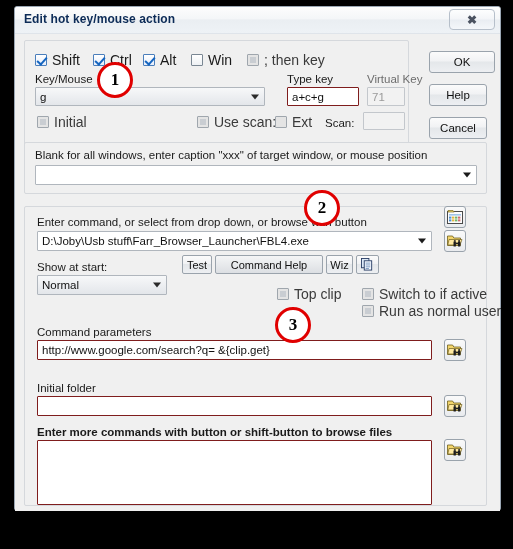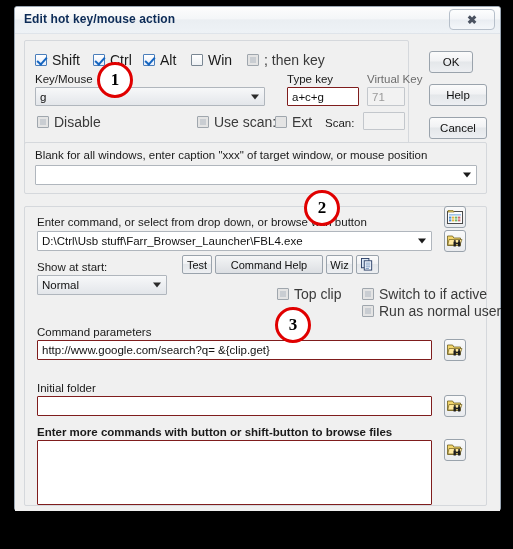--- a/index.html
+++ b/index.html
@@ -253,49 +253,49 @@
       </div>
 
       <div class="lbl" style="left:272px; top:39px;">Type key</div>
       <div class="txt" style="left:272px; top:53px; width:72px; height:19px;">a+c+g</div>
 
       <div class="lbl dim" style="left:352px; top:39px;">Virtual Key</div>
       <div class="txt dis" style="left:352px; top:53px; width:38px; height:19px;">71</div>
 
       <div class="cb disabled" style="left:22px; top:80px;">
         <span class="box"></span>
-        <span>Disable</span>
+        <span>Initial</span>
       </div>
       <div class="cb disabled" style="left:182px; top:80px;">
         <span class="box"></span>
         <span>Use scan:</span>
       </div>
       <div class="cb empty-disabled disabled" style="left:260px; top:80px;">
         <span class="box"></span>
         <span>Ext</span>
       </div>
       <div class="lbl" style="left:310px; top:83px;">Scan:</div>
       <div class="txt dis" style="left:348px; top:78px; width:42px; height:18px;"></div>
 
-      <div class="btn" style="left:414px; top:17px; width:44px; height:22px;">OK</div>
+      <div class="btn" style="left:414px; top:17px; width:66px; height:22px;">OK</div>
       <div class="btn" style="left:414px; top:50px; width:58px; height:22px;">Help</div>
       <div class="btn" style="left:414px; top:83px; width:58px; height:22px;">Cancel</div>
 
       <div class="group" style="left:9px; top:108px; width:463px; height:52px;"></div>
       <div class="lbl" style="left:20px; top:115px;">Blank for all windows, enter caption "xxx" of target window, or mouse position</div>
       <div class="combo" style="left:20px; top:131px; width:442px; height:20px;">
         <span class="val"></span>
         <span class="arrow"></span>
       </div>
 
       <div class="group" style="left:9px; top:172px; width:463px; height:300px;"></div>
 
       <div class="lbl" style="left:22px; top:182px;">Enter command, or select from drop down, or browse with button</div>
       <div class="combo" style="left:22px; top:197px; width:395px; height:20px;">
-        <span class="val">D:\Ctrl\Usb stuff\Farr_Browser_Launcher\FBL4.exe</span>
+        <span class="val">D:\Joby\Usb stuff\Farr_Browser_Launcher\FBL4.exe</span>
         <span class="arrow"></span>
       </div>
 
       <div class="iconbtn" style="left:429px; top:172px;">
         <svg width="16" height="16" viewBox="0 0 16 16">
           <rect x="0.5" y="2.5" width="15" height="12" fill="#fdfdfd" stroke="#4a4a4a"></rect>
           <path d="M1 3 L1 1.5 L6 1.5 L7.2 3 Z" fill="#f5d76e" stroke="#7a6a22" stroke-width=".7"></path>
           <rect x="2" y="5" width="12" height="1.6" fill="#9fc4e8"></rect>
           <rect x="2" y="7.6" width="2.4" height="2" fill="#4f8fd0"></rect>
           <rect x="5" y="7.6" width="2.4" height="2" fill="#e4b93c"></rect>

